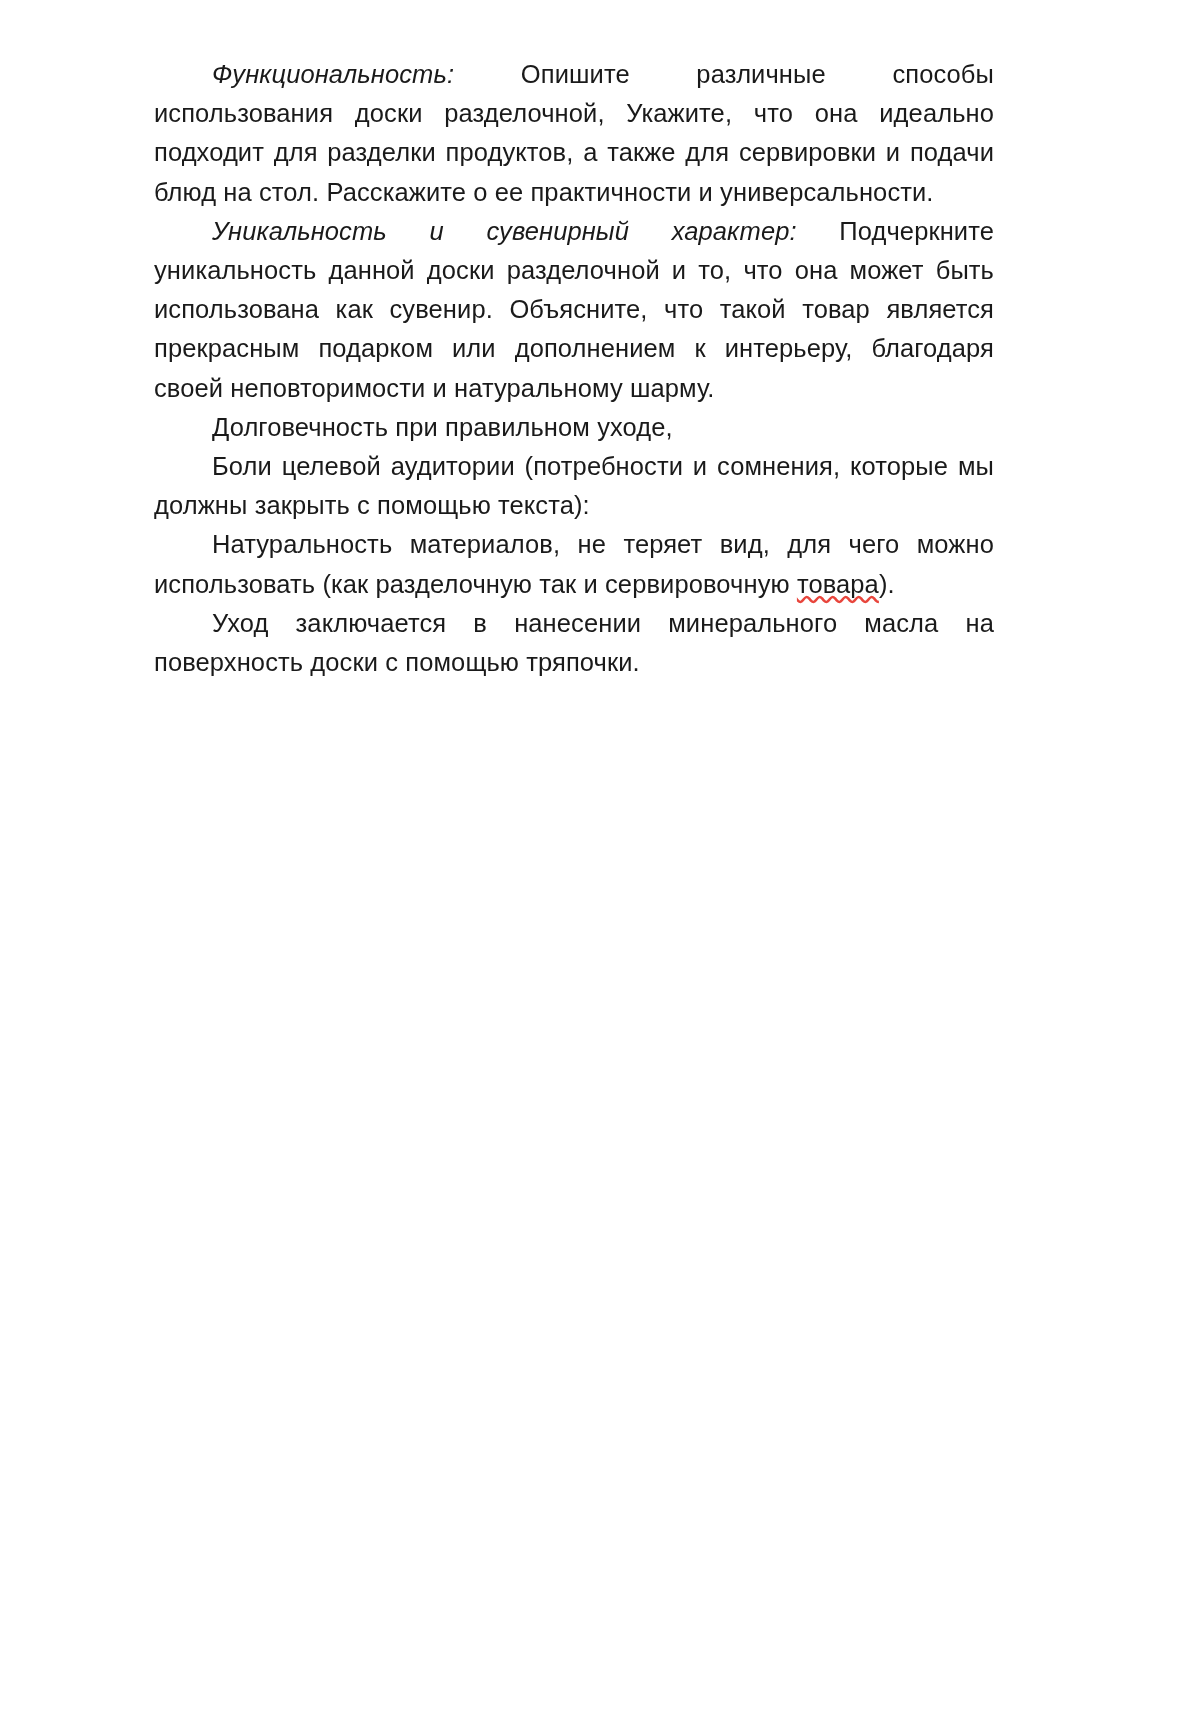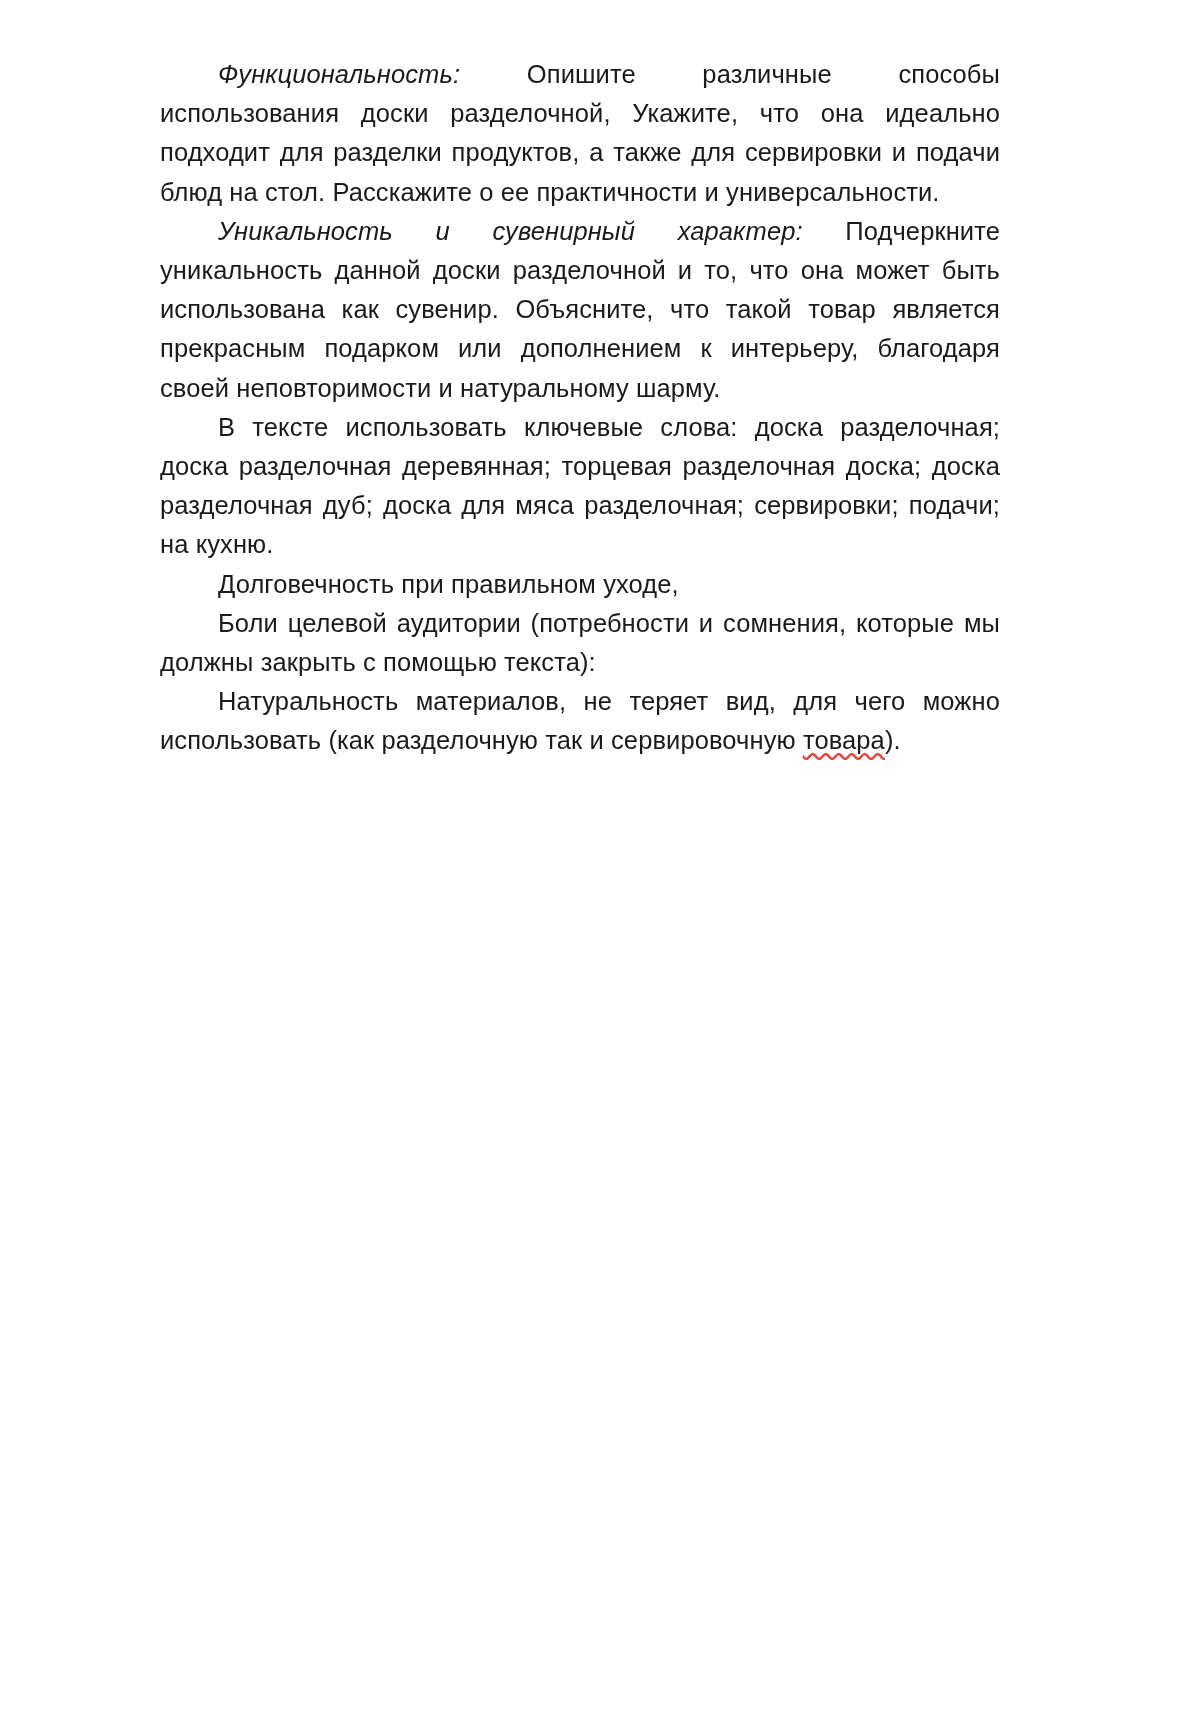--- a/index.html
+++ b/index.html
@@ -14,21 +14,21 @@
     position: relative;
     width: 1200px;
     height: 1717px;
     background: #ffffff;
     margin: 0 auto;
     overflow: hidden;
     box-sizing: border-box;
   }
   .doc-body {
     position: absolute;
-    left: 160px;
+    left: 154px;
     top: 55px;
     width: 840px;
   }
   p.para {
     margin: 0;
     padding: 0;
     font-size: 25.5px;
     line-height: 39.2px;
     color: #1a1a1a;
     text-align: justify;
@@ -51,24 +51,24 @@
 <body>
 
 <div class="page">
   <div class="doc-body">
 
     <p class="para"><span class="lead">Функциональность:</span><span> Опишите различные способы использования доски разделочной, Укажите, что она идеально подходит для разделки продуктов, а также для сервировки и подачи блюд на стол. Расскажите о ее практичности и универсальности.</span></p>
 
     <p class="para"><span class="lead">Уникальность и сувенирный характер:</span><span> Подчеркните уникальность данной доски разделочной и то, что она может быть использована как сувенир. Объясните, что такой товар является прекрасным подарком или дополнением к интерьеру, благодаря своей неповторимости и натуральному шарму.</span></p>
 
 
-    <p class="para"><span>В тексте использовать ключевые слова: доска разделочная; доска разделочная деревянная; торцевая разделочная доска; доска разделочная дуб; доска для мяса разделочная; сервировки; подачи; на кухню.</span></p>
 
 
     <p class="para"><span>Долговечность при правильном уходе,</span></p>
 
     <p class="para"><span>Боли целевой аудитории (потребности и сомнения, которые мы должны закрыть с помощью текста):</span></p>
 
     <p class="para"><span>Натуральность материалов, не теряет вид, для чего можно использовать (как разделочную так и сервировочную </span><span class="misspelled">товара</span><span>).</span></p>
 
+    <p class="para"><span>Уход заключается в нанесении минерального масла на поверхность доски с помощью тряпочки.</span></p>
 
   </div>
 </div>
 
 </body></html>

